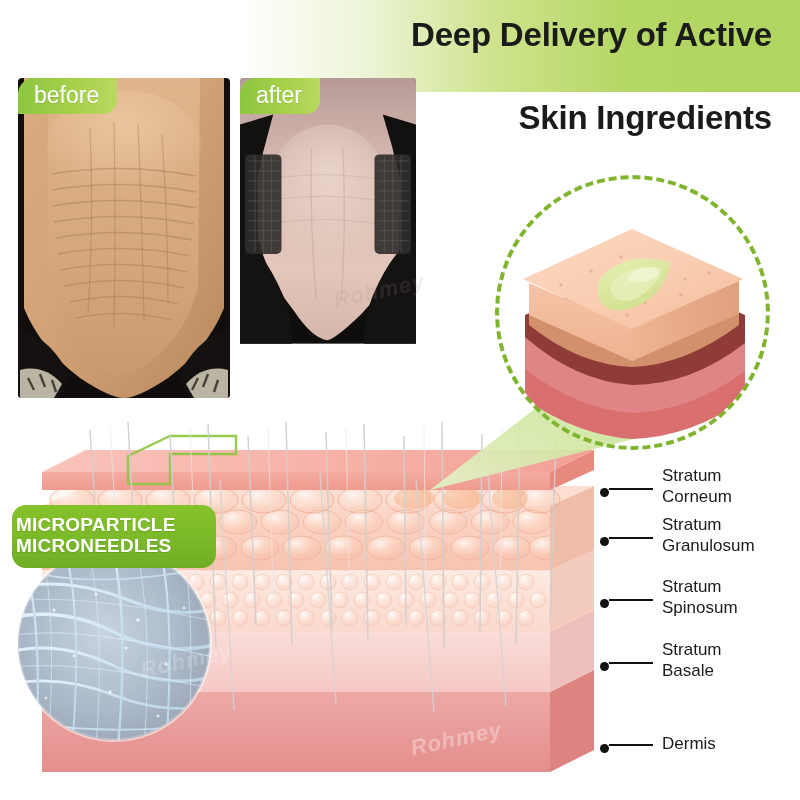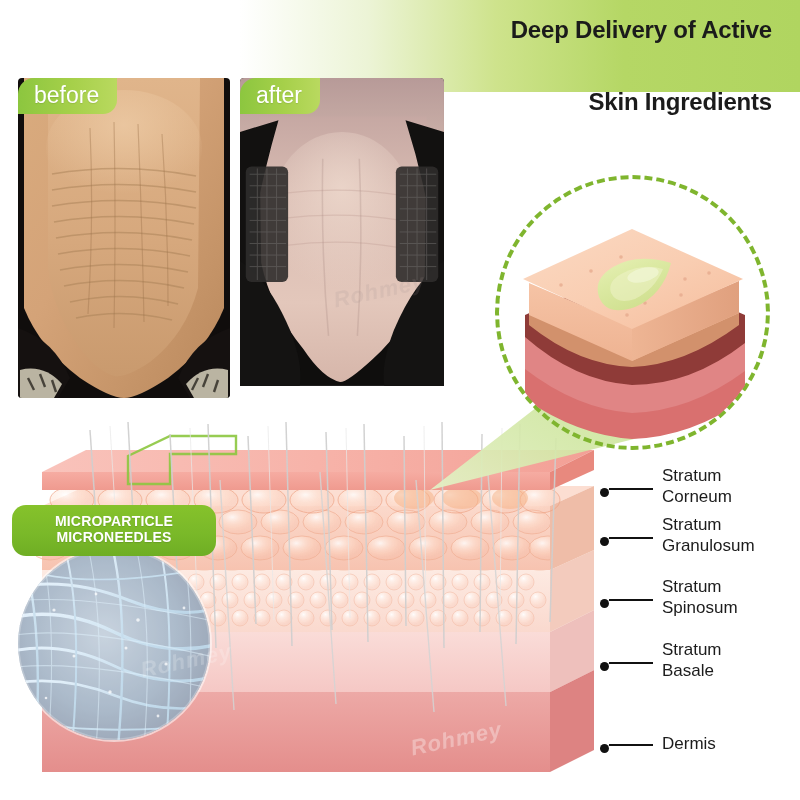--- a/index.html
+++ b/index.html
@@ -21,35 +21,35 @@
       rgba(236,244,214,1) 46%,
       rgba(206,227,140,1) 62%,
       rgba(181,215,101,1) 78%,
       rgba(176,213,96,1) 100%);
   }
   .header-title{
     position:absolute;right:28px;top:16px;
     width:520px;
     text-align:right;
     color:#1b1b1b;
-    font-size:24px;
+    font-size:33px;
     font-weight:bold;
     line-height:1.18;
     letter-spacing:-0.2px;
   }
   .header-title .l2{display:block;margin-top:44px;}
 
   
   .photo{
     position:absolute;
     border-radius:4px;
     overflow:hidden;
   }
   .photo-before{left:18px;top:78px;width:212px;height:320px;}
-  .photo-after{left:240px;top:78px;width:204px;height:320px;}
+  .photo-after{left:240px;top:78px;width:176px;height:320px;}
 
   .photo-canvas{position:absolute;inset:0;}
 
   .badge-ba{
     position:absolute;left:0;top:0;
     padding:5px 18px 7px 16px;
     border-radius:16px 0 14px 0;
     background:linear-gradient(90deg,#8cc63f 0%,#a6d04a 55%,#b9d95f 100%);
     color:#ffffff;
     font-size:23px;
@@ -93,24 +93,23 @@
   .micro-art{position:absolute;inset:0;}
 
   
   .badge-micro{
     position:absolute;left:12px;top:505px;
     width:196px;
     padding:9px 4px 11px 4px;
     border-radius:14px;
     background:linear-gradient(180deg,#86c22b 0%,#7ab929 55%,#6fae24 100%);
     color:#ffffff;
-    font-size:14px;
+    font-size:19px;
     font-weight:bold;
     line-height:1.12;
-    text-align:center;
     letter-spacing:0.2px;
     z-index:7;
     text-shadow:0 1px 1px rgba(0,0,0,.12);
   }
 
   
   .callout{
     position:absolute;
     z-index:8;
     display:flex;

